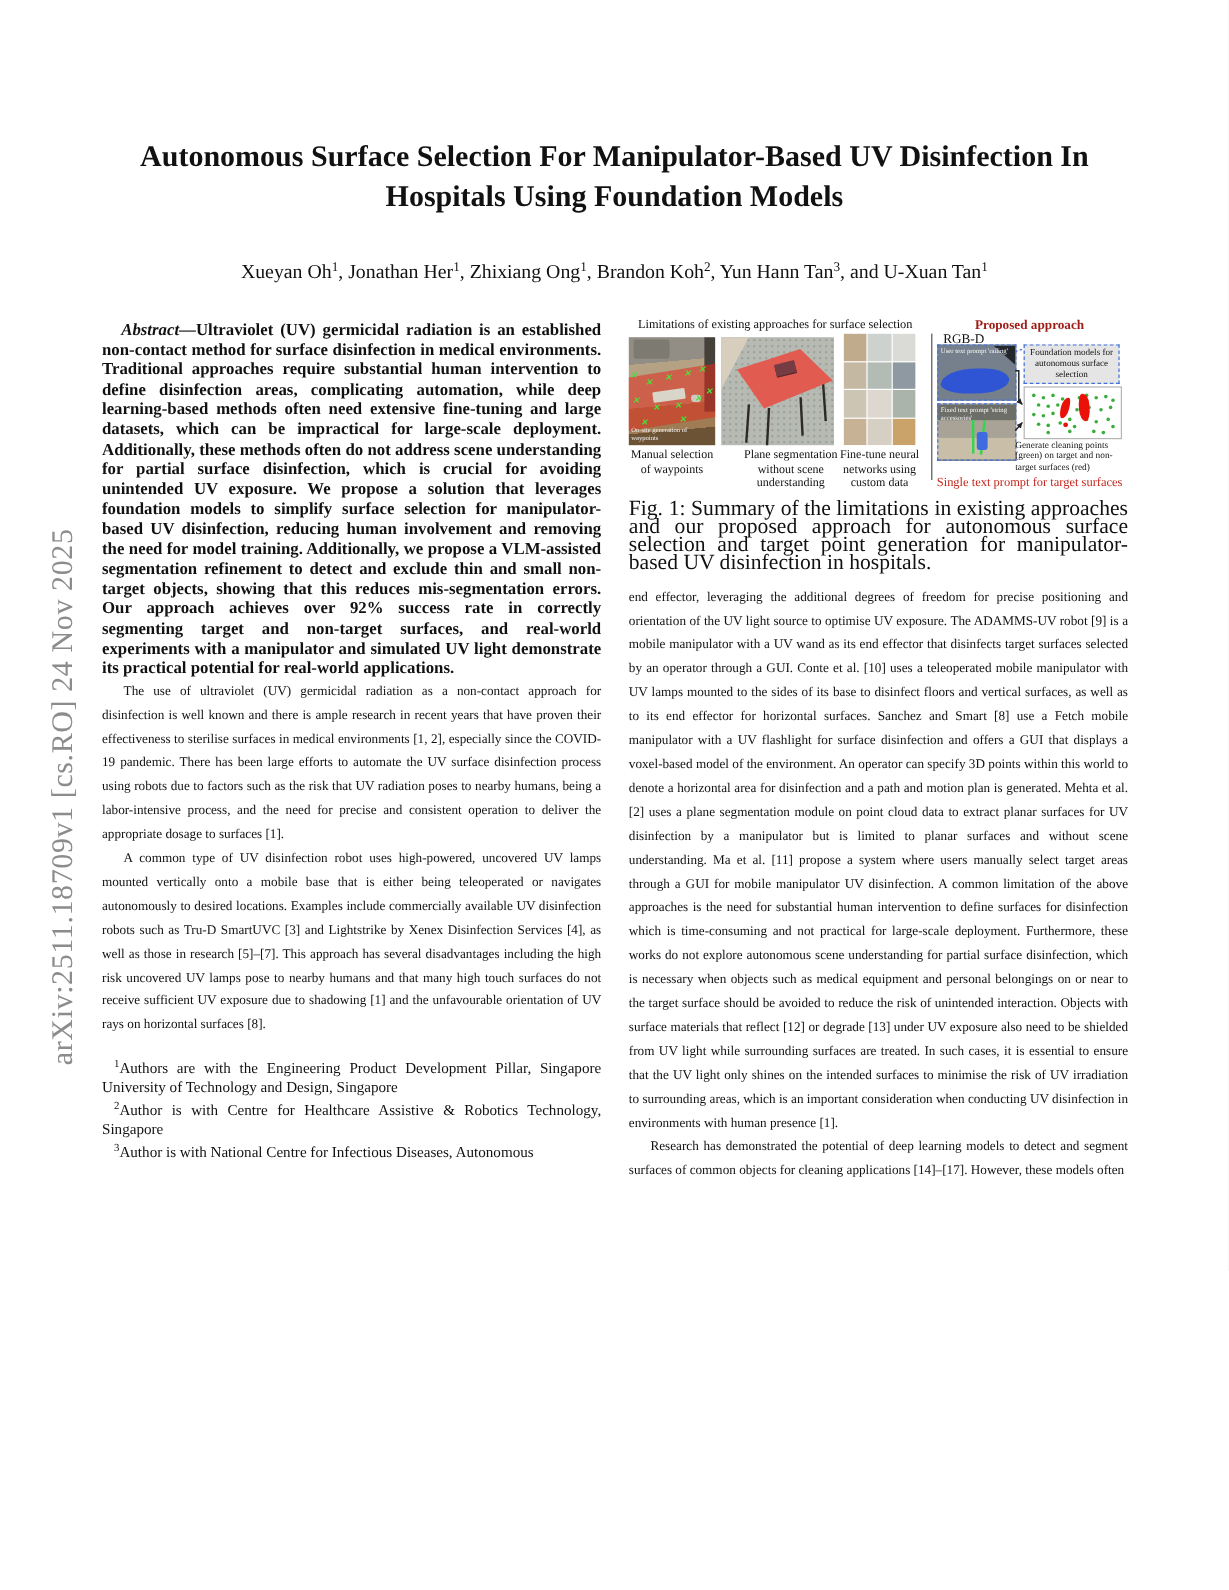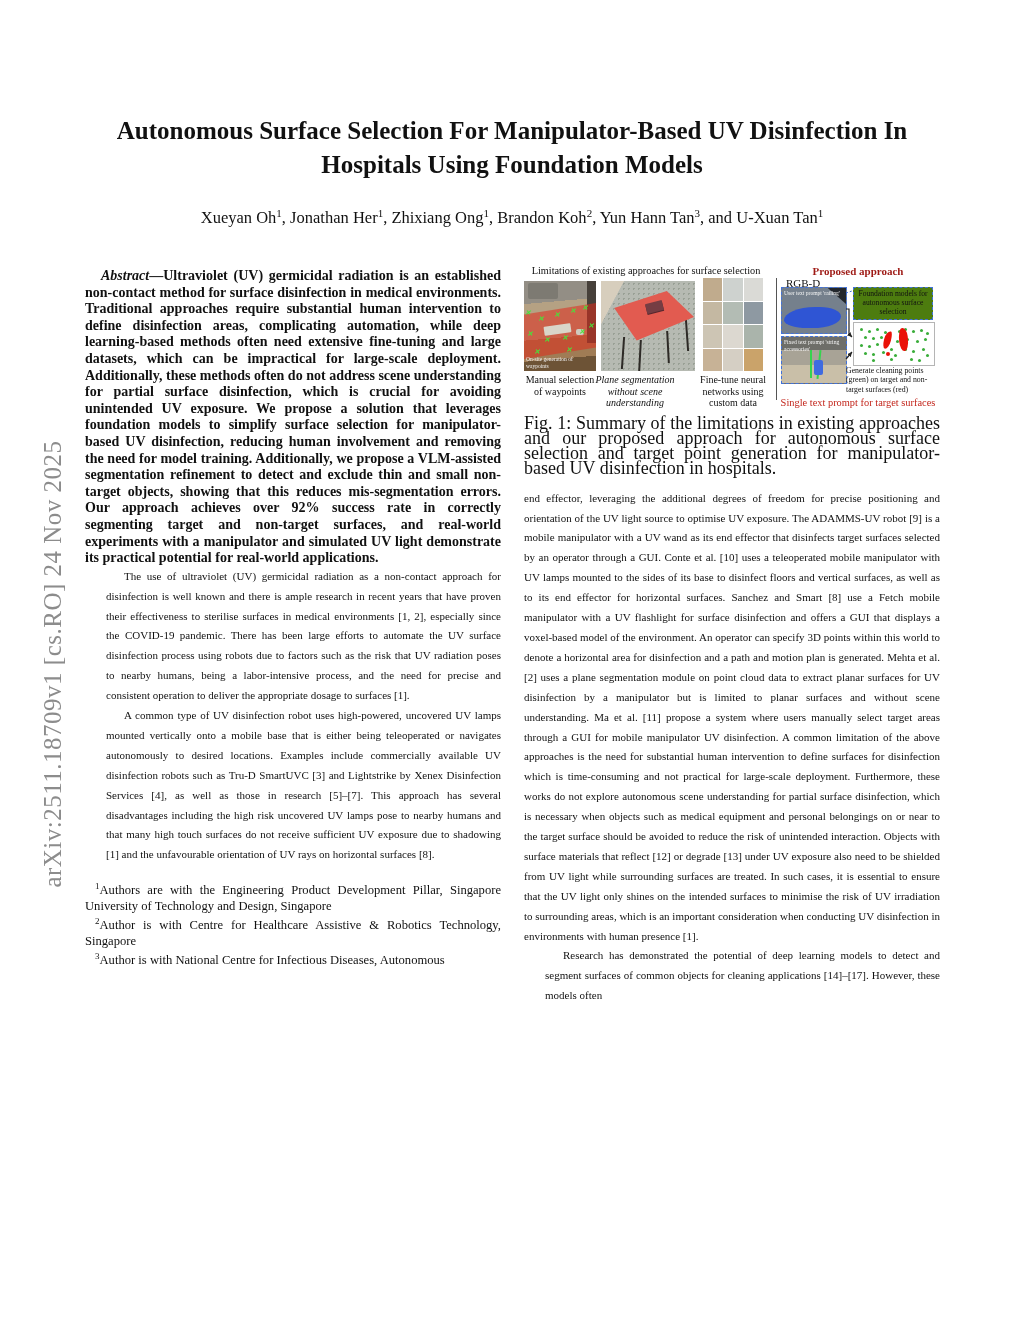--- a/index.html
+++ b/index.html
@@ -7,35 +7,35 @@
         font-family:"Liberation Serif","DejaVu Serif",serif;color:#111;overflow:hidden;}
 
   
   .arxiv{position:absolute;top:650px;left:-262px;width:630px;text-align:center;
          transform:rotate(-90deg);transform-origin:center;font-size:25px;color:#8c8c8c;
          letter-spacing:.5px;white-space:nowrap;}
 
   
   .title{position:absolute;top:114px;left:85px;width:854px;margin:0;text-align:center;
          font-size:25px;font-weight:bold;line-height:34px;}
-  .authors{position:absolute;top:206px;left:85px;width:854px;text-align:center;font-size:16.5px;}
+  .authors{position:absolute;top:216px;left:85px;width:854px;text-align:center;font-size:16.5px;}
   .authors sup{font-size:11px;}
 
   
   .col{position:absolute;width:416px;}
   .col-left{left:85px;top:268px;}
   .col-right{left:524px;top:265px;}
 
   p{margin:0;}
   .abstract{font-size:14px;font-weight:bold;line-height:16.6px;text-align:justify;text-indent:16px;}
   .abs-label{font-style:italic;}
   .sec{margin:11px 0 9px 0;font-size:15px;font-weight:normal;text-align:center;letter-spacing:.4px;}
   .sc{font-variant:small-caps;letter-spacing:.8px;}
   .body{font-size:11px;line-height:19.9px;text-align:justify;}
-  .indent{text-indent:18px;margin-left:21px;}
+  .indent{text-indent:18px;}
   .noindent{text-indent:0;}
   .body + .body{margin-top:0;}
 
   
   .footnotes{margin-top:14px;font-size:12.6px;line-height:15.4px;}
   .fn{text-align:justify;text-indent:10px;}
   .fn sup{font-size:9px;}
   .fn-email{display:block;font-family:"Liberation Mono","DejaVu Sans Mono",monospace;
             font-size:12.3px;letter-spacing:1.2px;text-indent:0;text-align:left;}
 
@@ -95,39 +95,39 @@
   #pimg1 .blob{position:absolute;left:2px;top:19px;width:57px;height:21px;background:#2f55d4;
                border-radius:60% 40% 55% 45%/70% 50% 60% 40%;}
   #pimg2{top:71px;height:46px;background:linear-gradient(#6e6e69 0 28%,#a8a396 28% 60%,#c9bfa8 60%);}
   #pimg2 .gline{position:absolute;width:2px;height:62%;background:#35d44e;top:28%;}
   #pimg2 .gline.g1{left:44%;}
   #pimg2 .gline.g2{left:56%;transform:rotate(6deg);}
   #pimg2 .bluobj{position:absolute;left:50%;top:50%;width:9px;height:15px;background:#3f6be0;border-radius:2px;}
   .ptxt{position:absolute;left:2px;top:2px;color:#f5f5f5;font-size:5.6px;line-height:6.6px;width:58px;}
 
   .fbox{position:absolute;left:329px;top:22px;width:74px;height:29px;border:1.5px dashed #4272d8;
-        font-size:7.6px;line-height:9px;text-align:center;padding:1px 2px;background:#4d7c0f;}
+        font-size:7.6px;line-height:9px;text-align:center;padding:1px 2px;background:#e5e5e5;}
   .outpanel{position:absolute;left:329px;top:57px;width:80px;height:42px;background:#fff;border:1px solid #b5b5b5;}
   .gd{position:absolute;left:6px;top:5px;width:3px;height:3px;border-radius:50%;background:#3aad3a;color:#3aad3a;
       box-shadow:8px 2px,16px 0,24px 3px,4px 8px,12px 9px,20px 8px,0 16px,8px 17px,16px 15px,26px 14px,
                  4px 24px,12px 25px,22px 23px,30px 20px,38px 2px,36px 12px,34px 26px,44px 0,52px 2px,
                  60px 1px,66px 4px,46px 10px,56px 12px,64px 10px,44px 20px,52px 22px,62px 20px,66px 26px,
                  30px 30px,50px 30px,12px 31px,58px 31px;}
   .r1{position:absolute;left:30px;top:8px;width:7px;height:18px;background:#ea1208;
       border-radius:70% 30% 60% 40%/50%;transform:rotate(14deg);}
   .r2{position:absolute;left:45px;top:5px;width:9px;height:23px;background:#ea1208;
       border-radius:45% 55% 50% 50%/60% 40% 55% 45%;transform:rotate(-6deg);}
   .r3{position:absolute;left:32px;top:29px;width:4px;height:4px;background:#ea1208;border-radius:50%;}
   .outcap{position:absolute;left:322px;top:101px;width:94px;font-size:7.8px;line-height:9.4px;}
   .rednote{position:absolute;left:252px;top:132px;width:164px;text-align:center;
            font-size:10.4px;color:#c3261c;}
   .fig-arrows{position:absolute;left:252px;top:13px;width:170px;height:125px;}
 
   #cap1{left:0;top:109px;width:72px;}
-  #cap2{left:62px;top:109px;width:98px;font-style:italic;}
+  #cap2{left:86px;top:109px;width:98px;}
   #cap3{left:172px;top:109px;width:74px;}
 
   
   .t1{background:#c0ab8d;} .t2{background:#ced2cf;} .t3{background:#dadad6;}
   .t4{background:#c4b8a2;} .t5{background:#b3bcb4;} .t6{background:#8e99a2;}
   .t7{background:#cdc5b4;} .t8{background:#dcd8d0;} .t9{background:#aab4ab;}
   .t10{background:#c7b296;} .t11{background:#d5cfc4;} .t12{background:#caa36a;}
 </style>
 </head>
 <body>

